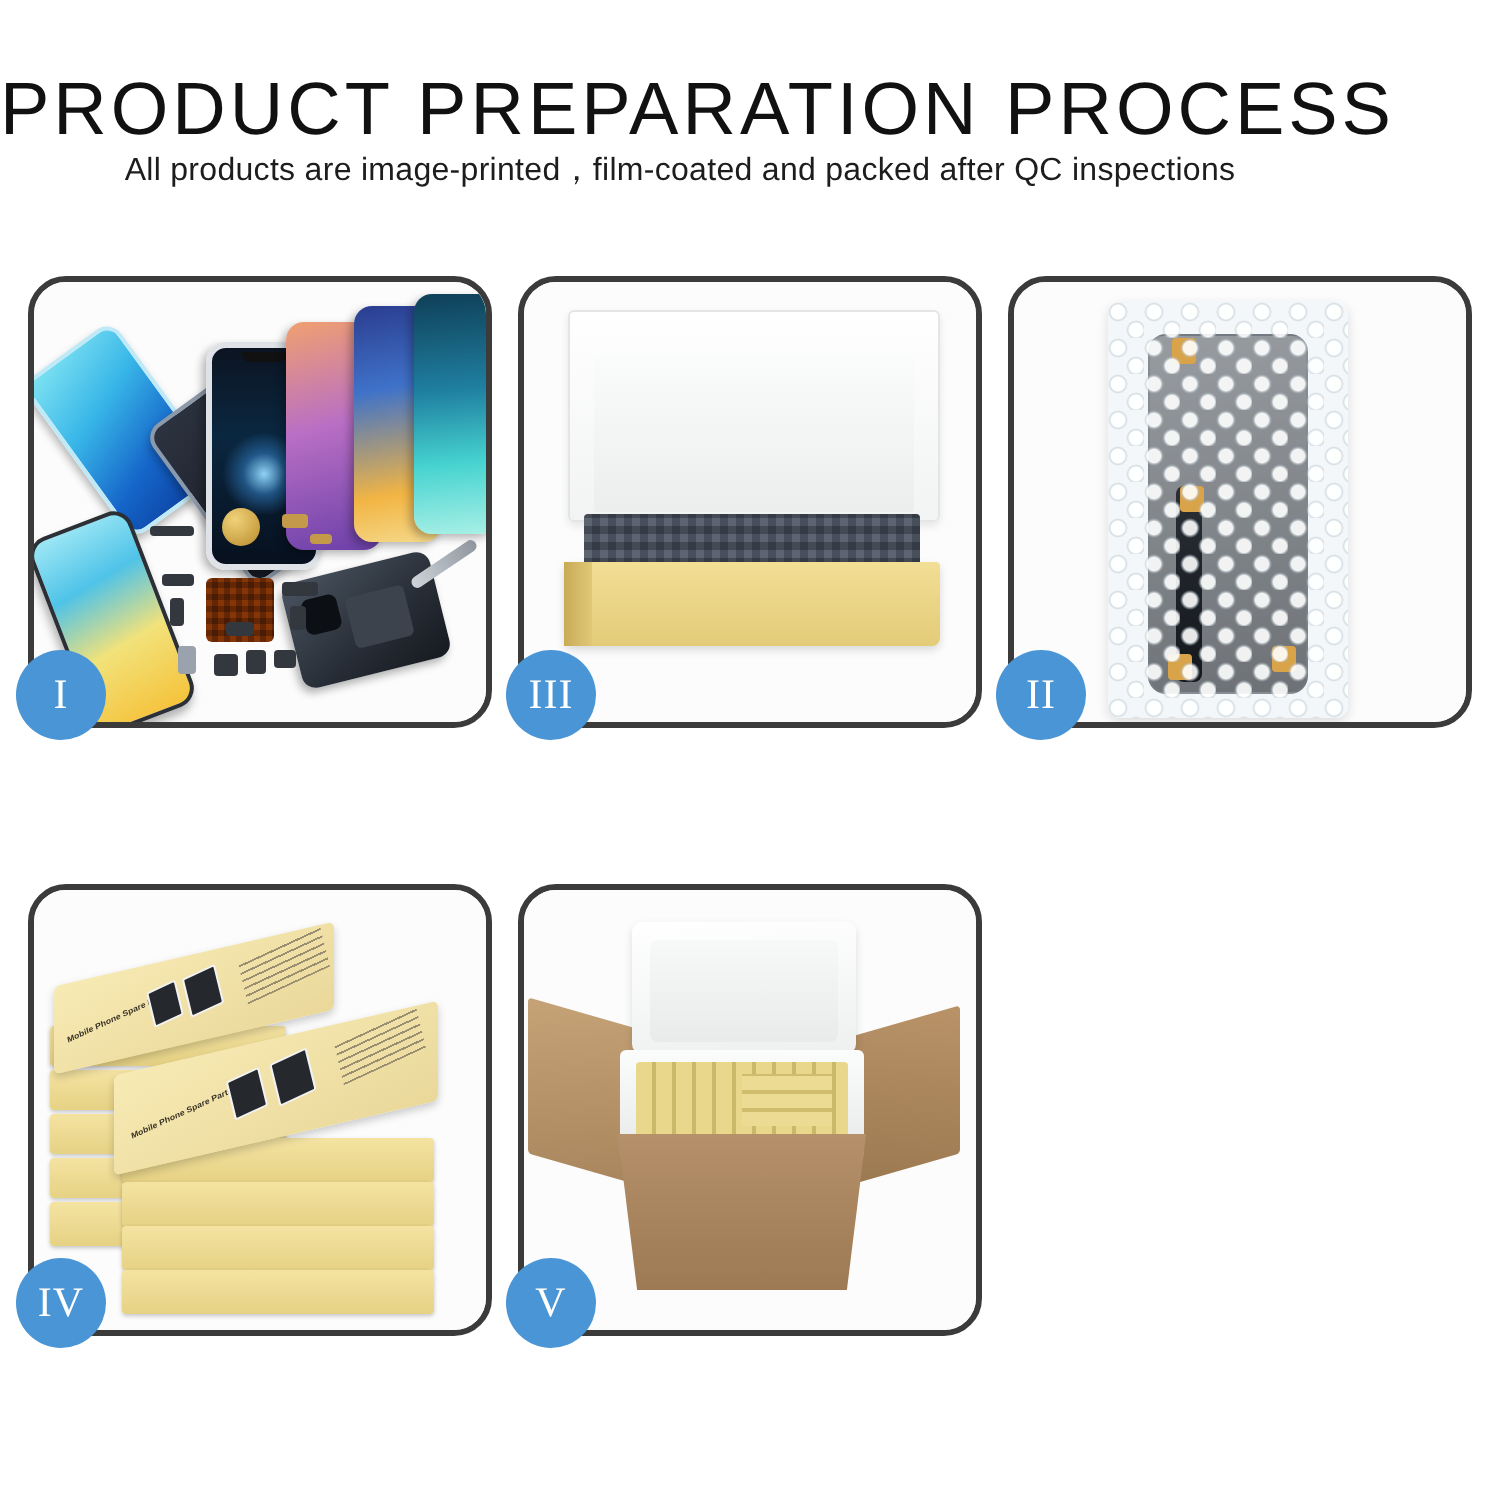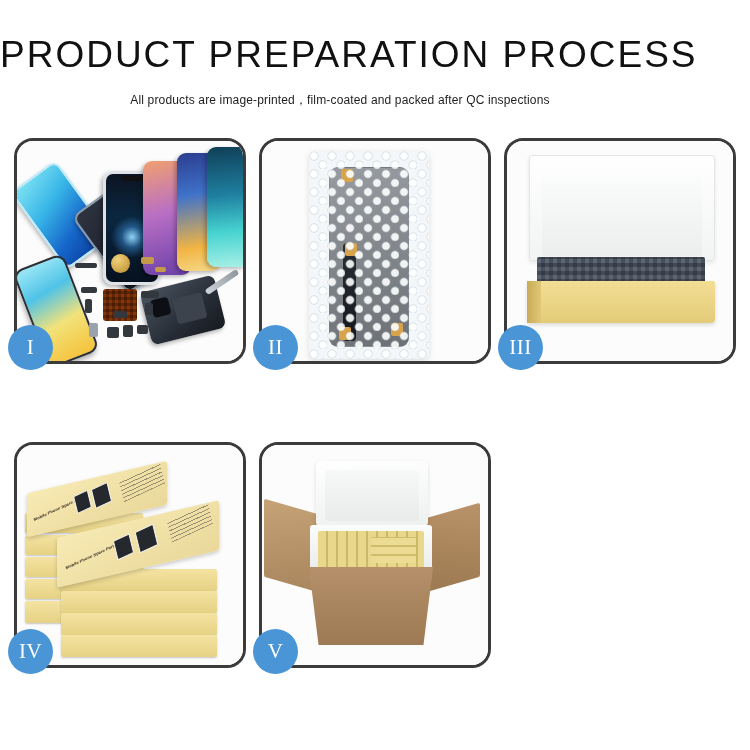--- a/index.html
+++ b/index.html
@@ -10,22 +10,22 @@
   }
   .page{width:680px;height:750px;position:relative;box-sizing:border-box;}
 
   
   .header{padding-top:36px;text-align:center;}
   .title{
     font-size:37px;font-weight:400;letter-spacing:2.0px;color:#111;
     line-height:1.0;white-space:nowrap;
   }
   .subtitle{
-    font-size:12px;font-weight:400;color:#1d1d1d;letter-spacing:.15px;
-    margin-top:19px;white-space:nowrap;
+    font-size:16px;font-weight:400;color:#1d1d1d;letter-spacing:.15px;
+    margin-top:2px;white-space:nowrap;
   }
 
   
   .grid{
     position:absolute;left:14px;top:138px;width:722px;height:556px;
     display:grid;grid-template-columns:repeat(3,232px);grid-template-rows:repeat(2,226px);
     column-gap:13px;row-gap:78px;
   }
   .panel{
     position:relative;box-sizing:border-box;
@@ -213,49 +213,49 @@
           <div class="part" style="left:96px;top:170px;width:14px;height:7px;"></div>
         </div>
       </div>
       <div class="badge">
         <span>I</span>
       </div>
     </div>
 
     <div class="panel">
       <div class="panel-clip">
+        <div class="p3-lid">
+          <div class="p3-lid-in"></div>
+        </div>
+        <div class="p3-foam"></div>
+        <div class="p3-base"></div>
+      </div>
+      <div class="badge">
+        <span>III</span>
+      </div>
+    </div>
+
+    <div class="panel">
+      <div class="panel-clip">
         <div class="bubble-bag">
           <div class="bag-screen"></div>
           <div class="flex-cable"></div>
           <div class="tape" style="left:32px;top:18px;"></div>
           <div class="tape" style="left:36px;top:92px;"></div>
           <div class="tape" style="left:30px;top:176px;"></div>
           <div class="tape" style="left:82px;top:172px;"></div>
         </div>
       </div>
       <div class="badge">
         <span>II</span>
       </div>
     </div>
 
     <div class="panel">
       <div class="panel-clip">
-        <div class="p3-lid">
-          <div class="p3-lid-in"></div>
-        </div>
-        <div class="p3-foam"></div>
-        <div class="p3-base"></div>
-      </div>
-      <div class="badge">
-        <span>III</span>
-      </div>
-    </div>
-
-    <div class="panel">
-      <div class="panel-clip">
         <div class="stack">
           <div class="sbox" style="left:0px;top:52px;width:118px;height:20px;"></div>
           <div class="sbox" style="left:0px;top:74px;width:118px;height:20px;"></div>
           <div class="sbox" style="left:0px;top:96px;width:118px;height:20px;"></div>
           <div class="sbox" style="left:0px;top:118px;width:118px;height:20px;"></div>
           <div class="sbox" style="left:0px;top:140px;width:118px;height:22px;"></div>
 
           <div class="lid-top" style="left:2px;top:16px;width:140px;height:44px;
                transform:skewY(-13deg);">
             <div class="lid-label" style="left:6px;top:20px;transform:rotate(-13deg);">Mobile Phone Spare Parts</div>

